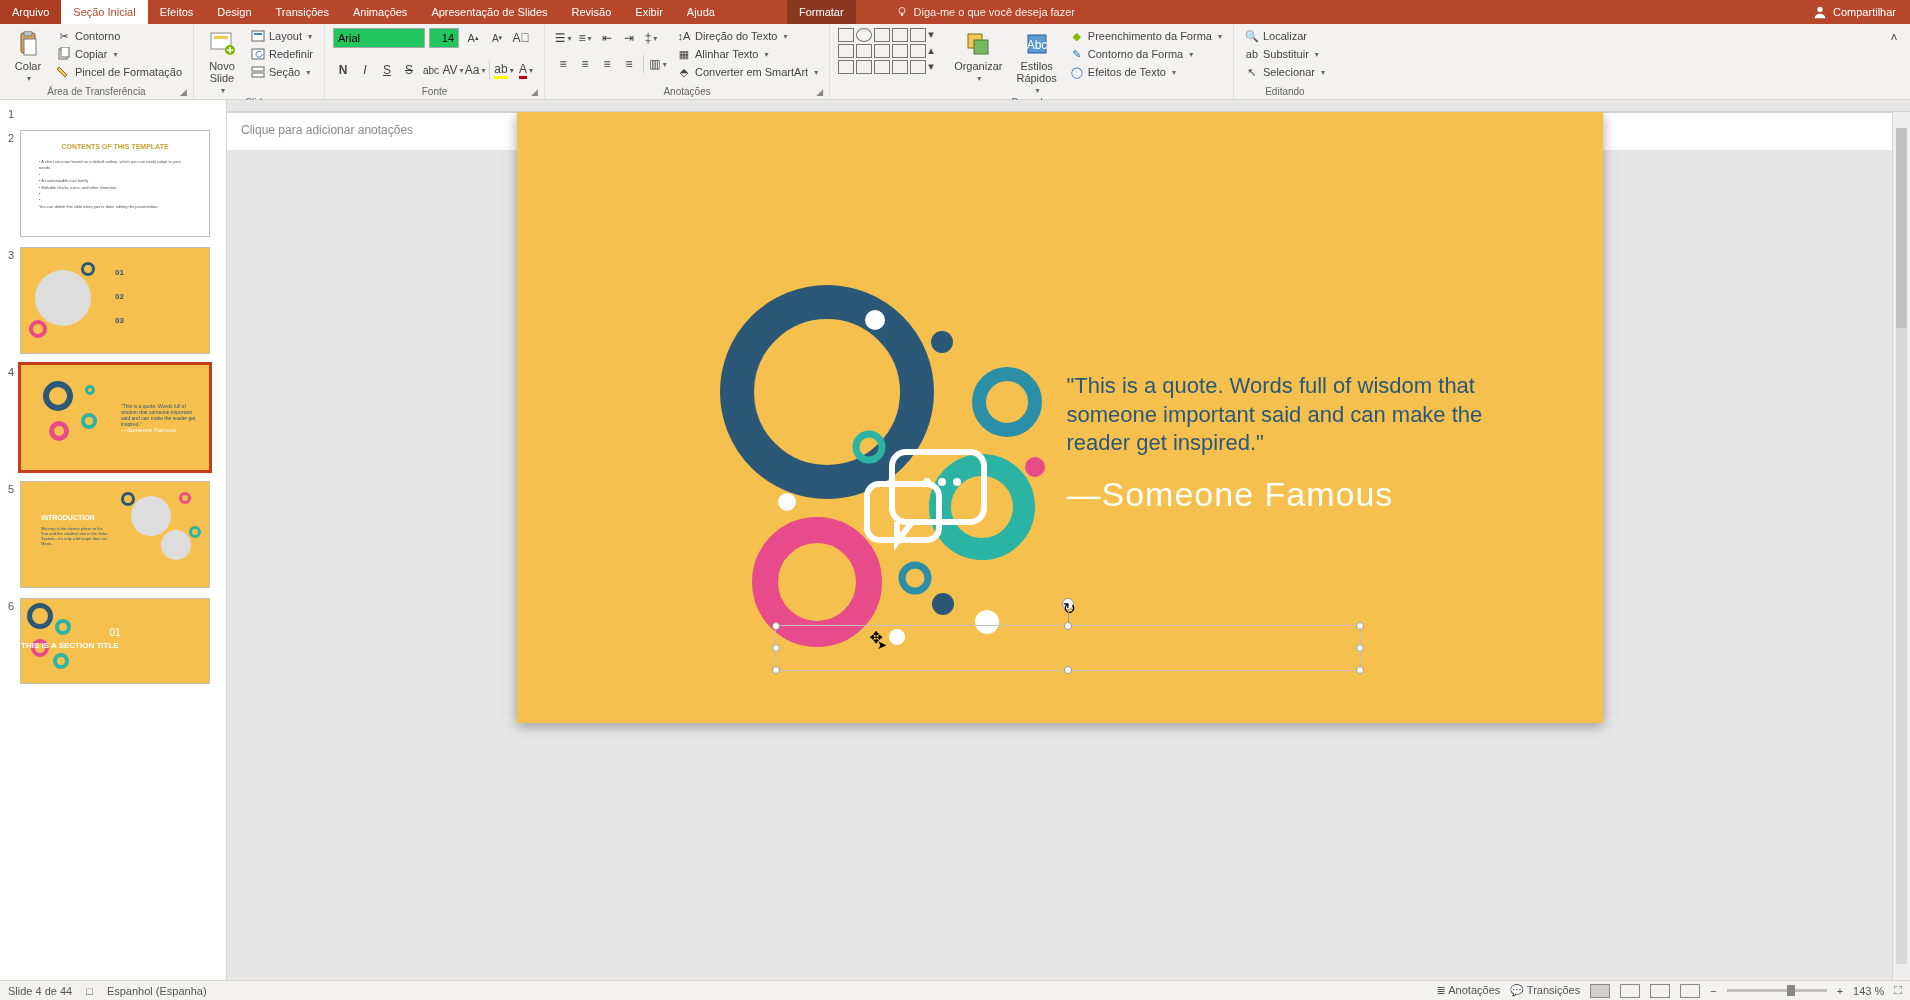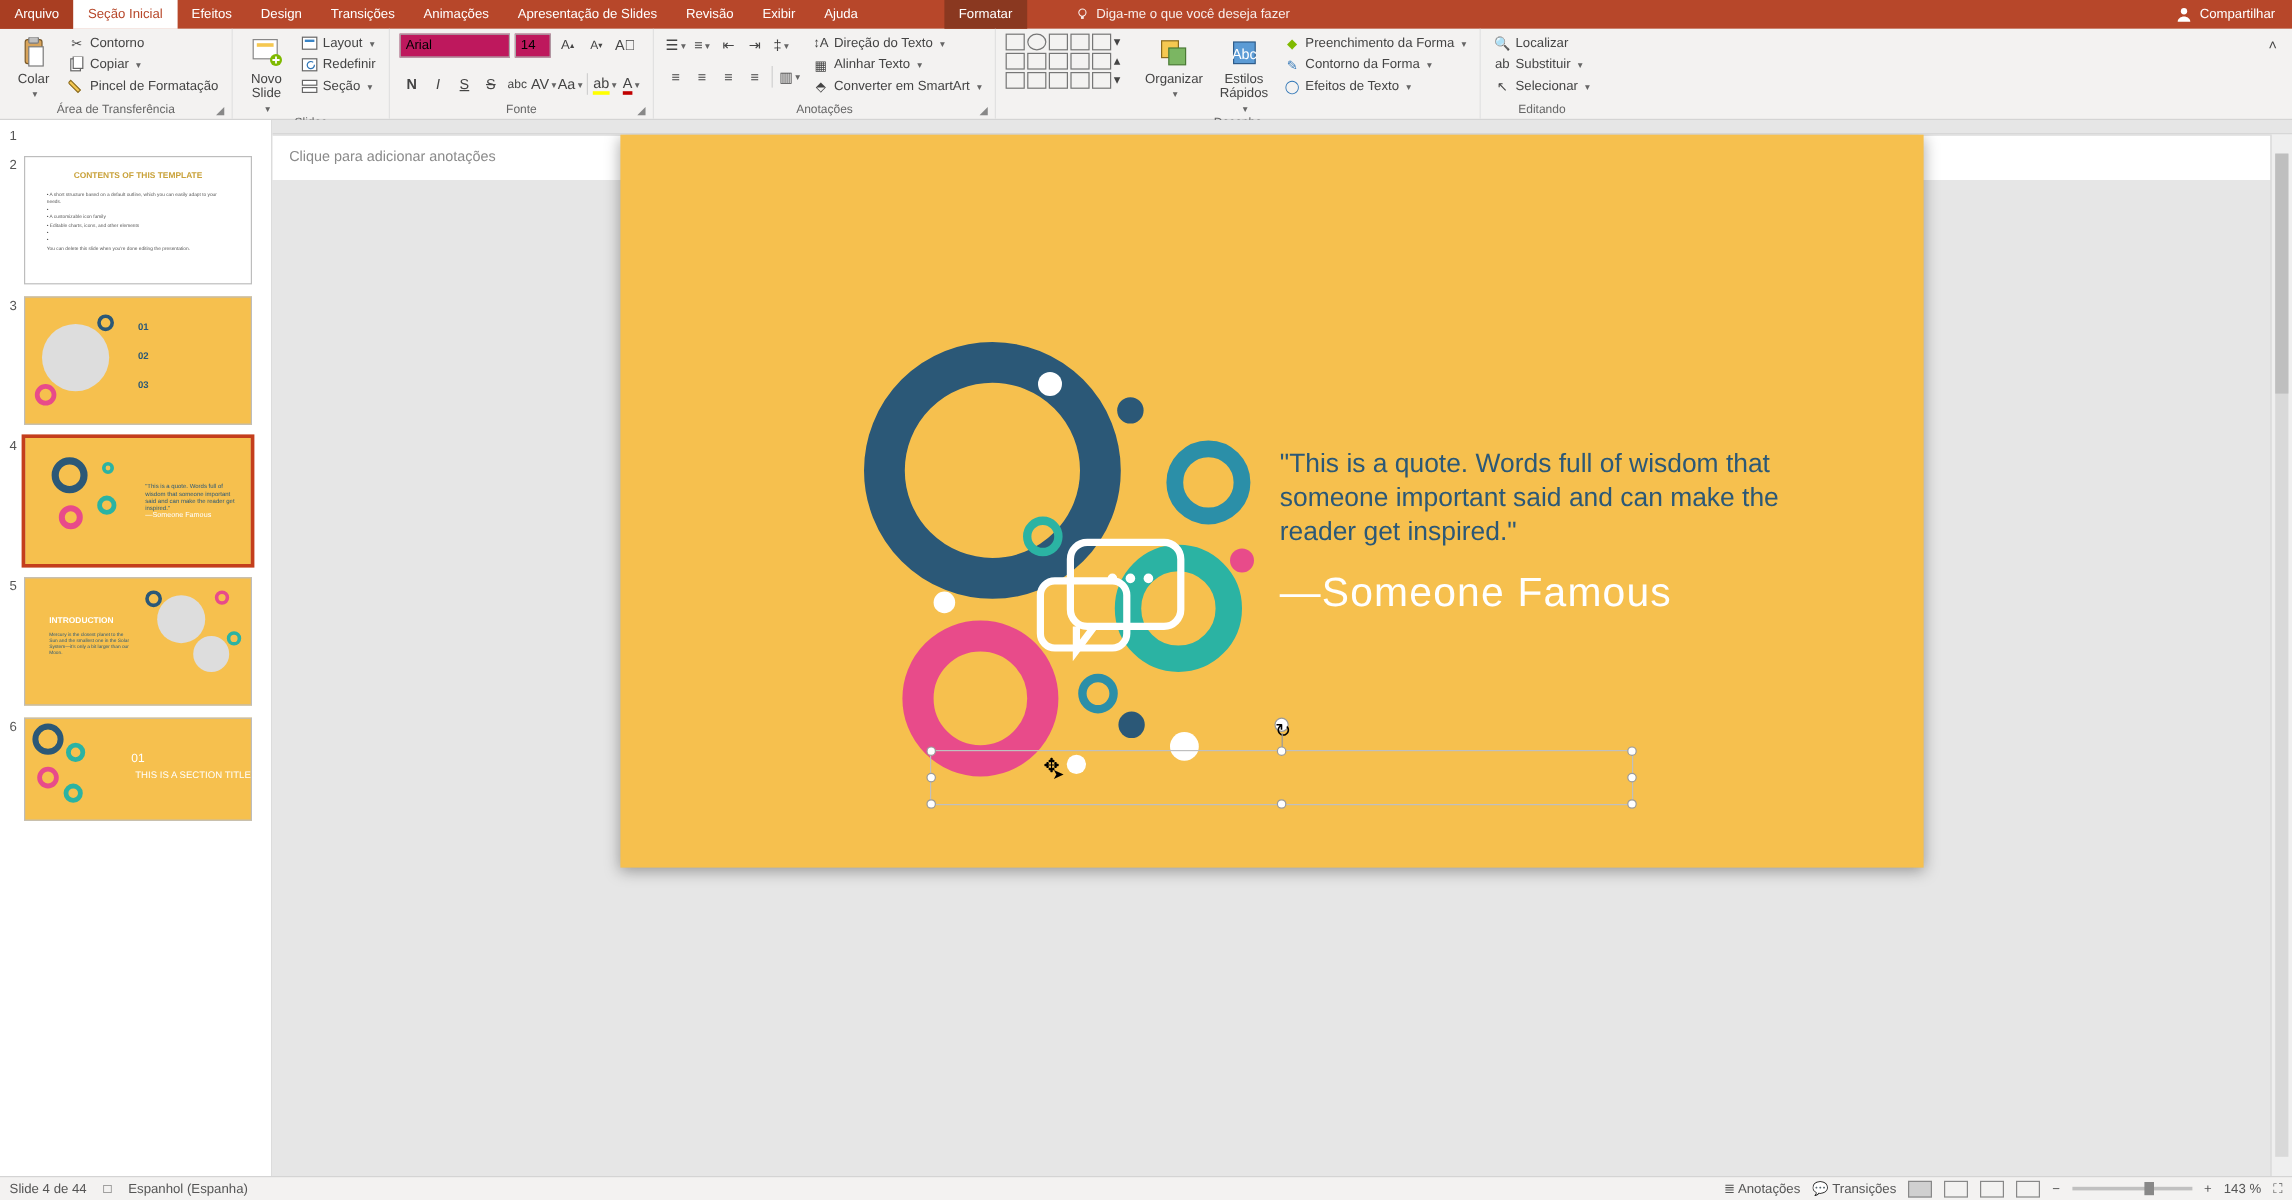--- a/index.html
+++ b/index.html
@@ -22,21 +22,21 @@
 .group-title .launcher { position:absolute; right:-2px; bottom:2px; font-size:9px; color:#888;}
 .group-body { display:flex; align-items:flex-start; gap:6px; flex:1; }
 .big-btn { display:flex; flex-direction:column; align-items:center; justify-content:center; gap:2px; padding:2px 4px; cursor:pointer; min-width:40px;}
 .big-btn .ic { width:28px; height:28px; display:flex; align-items:center; justify-content:center;}
 .small-row { display:flex; flex-direction:column; gap:2px; }
 .small-btn { display:flex; align-items:center; gap:4px; padding:1px 3px; cursor:pointer; white-space:nowrap;}
 .small-btn .ic { width:14px; height:14px; display:inline-flex; align-items:center; justify-content:center;}
 .caret { font-size:8px; color:#666; margin-left:2px;}
 
 .font-combo { display:flex; gap:4px; margin-bottom:6px;}
-.font-combo input { border:1px solid #ababab; height:20px; font-size:11px; padding:0 4px; background:#be185d;}
+.font-combo input { border:1px solid #ababab; height:20px; font-size:11px; padding:0 4px; background:#22c55e;}
 .btn-row { display:flex; gap:2px; align-items:center; }
 .ico-btn { width:20px; height:20px; display:flex; align-items:center; justify-content:center; border:1px solid transparent; cursor:pointer; font-size:12px; color:#444;}
 .sep { width:1px; height:18px; background:#d0d0d0; margin:0 2px;}
 
 .shape-gallery { display:grid; grid-template-columns:repeat(6,16px); grid-auto-rows:14px; gap:2px;}
 .shape-gallery div { border:1px solid #767676; }
 
 
 .workarea { display:flex; height: calc(100% - 24px - 76px - 20px); }
 .thumb-panel { width:227px; background:#fff; border-right:1px solid #d4d4d4; overflow-y:auto; padding:6px 4px;}
@@ -197,21 +197,21 @@
           </div>
       </div>
     </div>
     <div class="group-title"><span>Slides</span></div>
   </div>
 
   <div class="group" style="min-width:206px;">
     <div class="group-body" style="flex-direction:column; gap:6px;">
       <div class="font-combo">
         <input style="width: 92px;" value="Arial">
-        <input style="width: 30px; text-align: left;" value="14">
+        <input style="width: 30px; text-align: right;" value="14">
         <div class="ico-btn" style="font-size:11px;">A<sup style="font-size:7px;">▴</sup></div>
         <div class="ico-btn" style="font-size:10px;">A<sup style="font-size:7px;">▾</sup></div>
         <div class="ico-btn">
             <span>A⃠</span>
           </div>
       </div>
       <div class="btn-row">
         <div class="ico-btn">
             <b>N</b>
           </div>
@@ -419,21 +419,21 @@
       </div>
       </div>
     <div class="thumb-wrap">
         <div class="thumb-num">6</div>
       <div class="thumb" style="height:86px;">
         <div class="t-circ" style="left:6px; top:4px; width:26px; height:26px; border:5px solid #2b5877;"></div>
         <div class="t-circ" style="left:34px; top:20px; width:16px; height:16px; border:4px solid #2bb3a3;"></div>
         <div class="t-circ" style="left:10px; top:40px; width:18px; height:18px; border:4px solid #e84b8a;"></div>
         <div class="t-circ" style="left:32px; top:54px; width:16px; height:16px; border:4px solid #2bb3a3;"></div>
         <div style="position:absolute; left:0; right:0; top:28px; text-align:center; color:#fff; font-size:10px;">01</div>
-        <div style="position:absolute; left:0; right:0; top:42px; text-align:right; color:#fff; font-size:8px; font-weight:400; line-height:1.2;">THIS IS A SECTION TITLE</div>
+        <div style="position:absolute; left:0; right:0; top:42px; text-align:left; color:#fff; font-size:8px; font-weight:700; line-height:1.2;">THIS IS A SECTION TITLE</div>
       </div>
       </div>
   </div>
 
   <div class="editor">
     <div class="ruler-gap"></div>
     <div class="canvas-scroll">
       <div class="slide">
 
         <svg width="480" height="480" style="position:absolute; left:120px; top:110px;">

